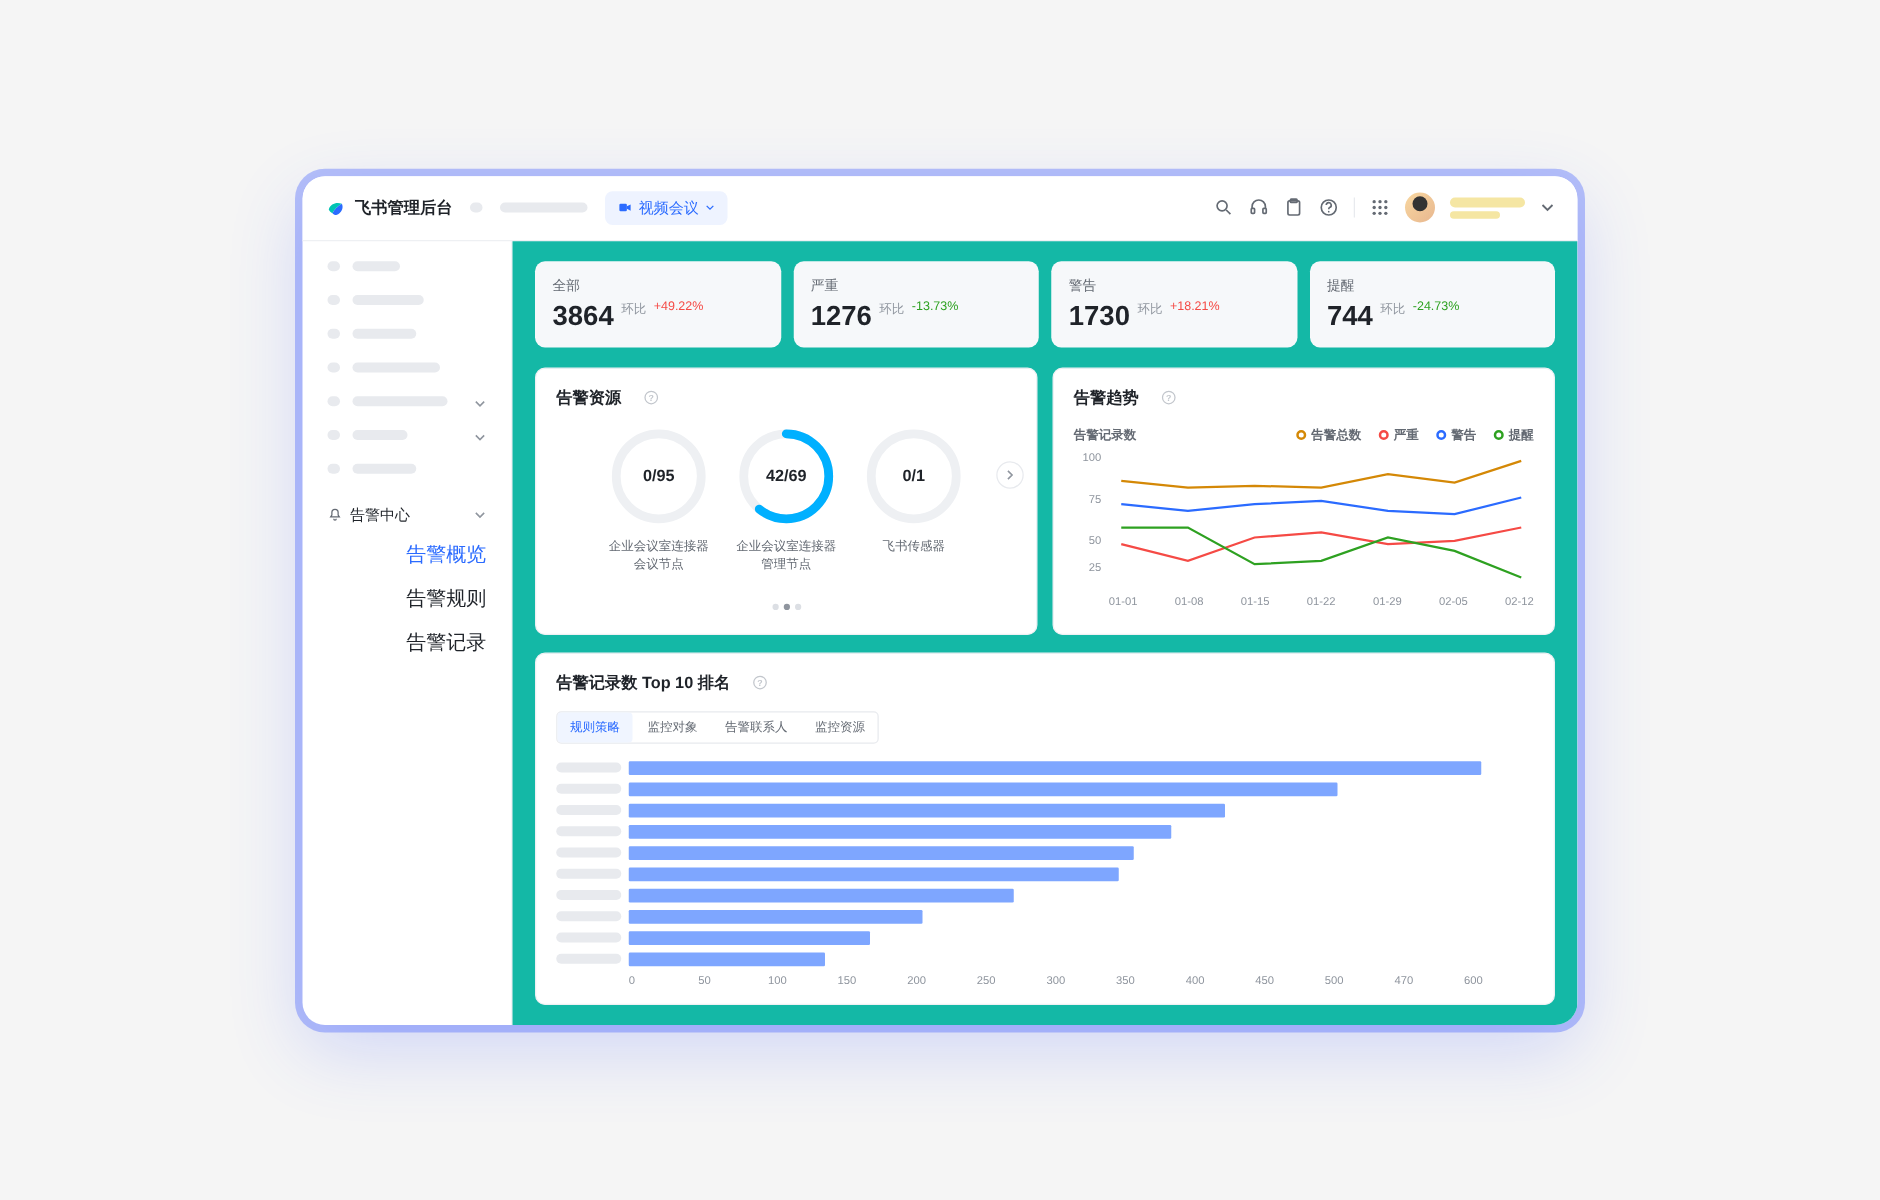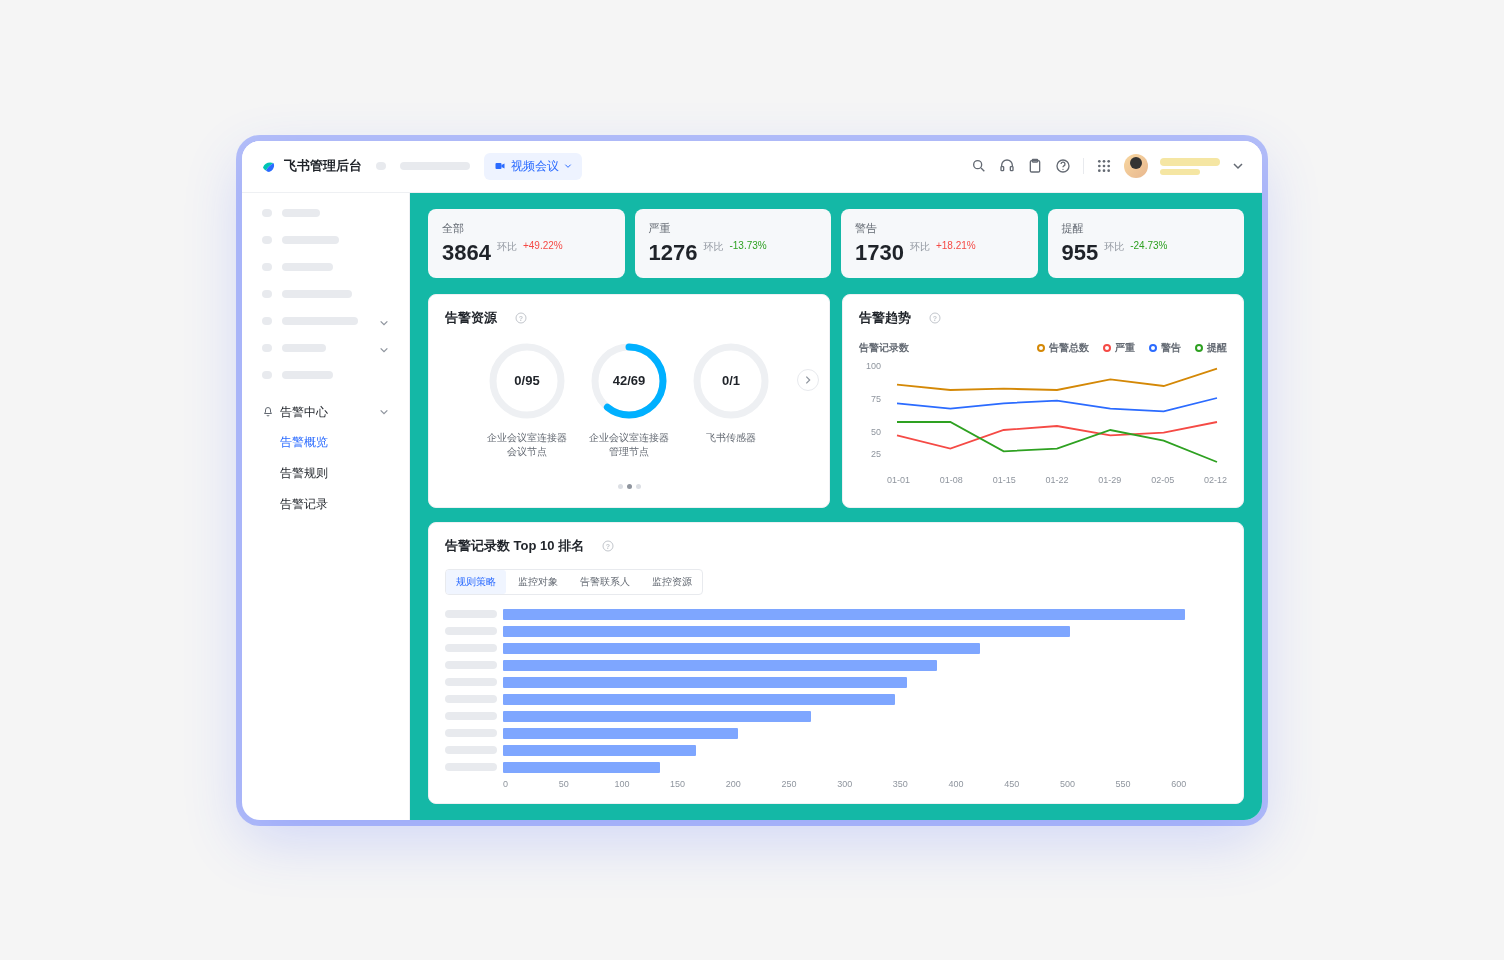--- a/index.html
+++ b/index.html
@@ -25,21 +25,21 @@
 
 
 .side { width: 168px; border-right: 1px solid #eef0f3; padding: 16px 10px; }
 .side-skel { margin-bottom: 14px; padding: 0 10px; }
 .side-skel .ln { height: 8px; background: #e8eaee; border-radius: 4px; margin-bottom: 5px; }
 .side-skel .s1 { width: 10px; display: inline-block; vertical-align: middle; }
 .side-skel .s2 { width: 70%; display: inline-block; vertical-align: middle; margin-left: 4px; }
 .side-skel-row{display:flex;align-items:center;gap:6px;}
 .chev-ic{width:10px;height:10px;color:#8f959e;margin-left:auto;}
 .side-head { display: flex; align-items: center; gap: 6px; padding: 6px 10px; font-size: 12px; color: #1f2329; cursor: pointer; }
-.side-item { padding: 7px 10px 7px 28px; font-size: 12px; color: #1f2329; cursor: pointer; border-radius: 4px; }
+.side-item { padding: 7px 10px 7px 28px; font-size: 16px; color: #1f2329; cursor: pointer; border-radius: 4px; text-align: right; }
 .side-item.active { color: #2b6bff; }
 
 
 .main { flex: 1; padding: 16px 18px; background: #14b8a6; }
 
 
 .kpis { display: grid; grid-template-columns: repeat(4,1fr); gap: 10px; margin-bottom: 16px; }
 .kpi { background: #f6f8fa; border-radius: 8px; padding: 12px 14px; }
 .kpi .lbl { font-size: 11px; color: #646a73; margin-bottom: 4px; }
 .kpi .row { display: flex; align-items: flex-start; gap: 6px; }
@@ -246,21 +246,21 @@
             <div class="lbl">警告</div>
             <div class="row">
               <span class="num">1730</span>
               <span class="hb">环比</span>
               <span class="pct up">+18.21%</span>
             </div>
           </div>
           <div class="kpi">
             <div class="lbl">提醒</div>
             <div class="row">
-              <span class="num">955</span>
+              <span class="num">744</span>
               <span class="hb">环比</span>
               <span class="pct dn">-24.73%</span>
             </div>
           </div>
         </div>
 
       <div class="pr">
         <div class="panel">
           <div class="pt">
               <span>告警资源</span>
@@ -425,20 +425,20 @@
             <span>50</span>
             <span>100</span>
             <span>150</span>
             <span>200</span>
             <span>250</span>
             <span>300</span>
             <span>350</span>
             <span>400</span>
             <span>450</span>
             <span>500</span>
-            <span>550</span>
+            <span>470</span>
             <span>600</span>
           </div>
       </div>
 
     </div>
   </div>
 </div>
 
 </body></html>

